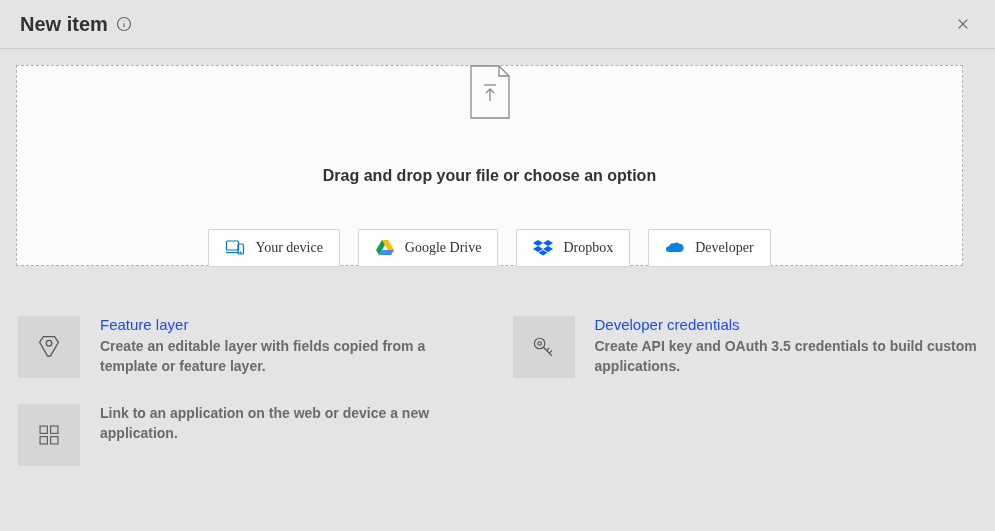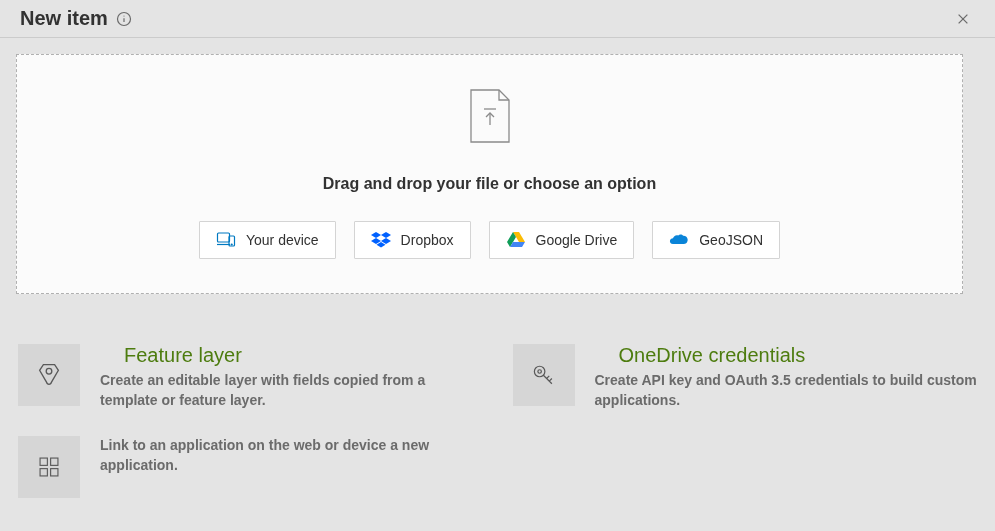--- a/index.html
+++ b/index.html
@@ -1,20 +1,20 @@
 <!DOCTYPE html>
 <html><head>
 <meta charset="utf-8">
 <style>
   * { box-sizing: border-box; margin: 0; padding: 0; }
   html, body { width: 995px; height: 531px; overflow: hidden; font-family: -apple-system, "Segoe UI", "Avenir Next", Arial, sans-serif; }
   body { background: #e4e4e4; position: relative; color: #323232; }
 
   .header {
-    height: 38px;
+    height: 49px;
     display: flex;
     align-items: center;
     padding: 0 20px;
     border-bottom: 1px solid #cbcbcb;
   }
   .header-title {
     font-size: 20px;
     font-weight: 600;
     color: #323232;
   }
@@ -29,26 +29,26 @@
     width: 24px; height: 24px;
     display: flex; align-items: center; justify-content: center;
     cursor: pointer;
     color: #6a6a6a;
   }
 
   .dropzone {
     margin: 16px 32px 0 16px;
     background: #fbfbfb;
     border: 1px dashed #b0b0b0;
-    height: 240px;
+    height: 201px;
     display: flex;
     flex-direction: column;
     align-items: center;
     justify-content: center;
-    gap: 28px;
+    gap: 44px;
   }
   .upload-doc-icon {
     width: 44px; height: 54px;
   }
   .drop-instr {
     font-size: 16px;
     font-weight: 600;
     color: #323232;
   }
   .source-row {
@@ -59,20 +59,21 @@
     background: #fff;
     border: 1px solid #d4d4d4;
     padding: 8px 16px;
     display: flex;
     align-items: center;
     gap: 10px;
     font-size: 14px;
     color: #323232;
     cursor: pointer;
     border-radius: 1px;
+    font-family: Liberation Serif, serif;
   }
   .source-btn .si { width: 20px; height: 20px; display:inline-flex; align-items:center; justify-content:center; }
 
   .options-grid {
     margin-top: 50px;
     padding: 0 18px;
     display: grid;
     grid-template-columns: 1fr 1fr;
     column-gap: 30px;
     row-gap: 26px;
@@ -85,25 +86,24 @@
   }
   .option-iconbox {
     width: 62px; height: 62px;
     background: #d6d6d6;
     display: flex;
     align-items: center; justify-content: center;
     flex-shrink: 0;
   }
   .option-text { flex: 1; }
   .option-title {
-    font-size: 20px;
+    font-size: 15px;
     font-weight: 400;
-    color: #4d7c0f;
+    color: #1d4ed8;
     margin-bottom: 4px;
-    margin-left: 24px;
   }
   .option-desc {
     font-size: 14px;
     color: #6b6b6b;
     line-height: 1.4;
     font-weight: bold;
   }
   .dropzone, .header { position: relative; z-index: 2; }
   .dropzone { box-shadow: 0 0 0 1px rgba(0,0,0,0); }
   .header { background: transparent; }
@@ -149,49 +149,49 @@
           <line x1="1" y1="14.5" x2="14" y2="14.5"></line>
           <rect x="13" y="6" width="5.5" height="10" rx="1"></rect>
           <circle cx="15.7" cy="14.5" r="0.5" fill="#0079c1"></circle>
         </svg>
       </span>
       <span>Your device</span>
     </button>
 
     <button class="source-btn">
       <span class="si">
+        <svg viewBox="0 0 20 20" width="20" height="20">
+          <path d="M7 2 L13 2 L19 12 L13 12 Z" fill="#fbbc04"></path>
+          <path d="M7 2 L1 12 L4 17 L10 7 Z" fill="#0f9d58"></path>
+          <path d="M13 12 L19 12 L16 17 L4 17 L7 12 Z" fill="#4285f4"></path>
+        </svg>
+      </span>
+      <span>Google Drive</span>
+    </button>
+
+    <button class="source-btn">
+      <span class="si">
         <svg viewBox="0 0 20 20" width="20" height="20" fill="#0061ff">
           <path d="M5 2 L10 5 L5 8 L0 5 Z"></path>
           <path d="M15 2 L20 5 L15 8 L10 5 Z"></path>
           <path d="M5 8 L10 11 L5 14 L0 11 Z"></path>
           <path d="M15 8 L20 11 L15 14 L10 11 Z"></path>
           <path d="M10 12 L14.5 14.8 L10 17.5 L5.5 14.8 Z"></path>
         </svg>
       </span>
       <span>Dropbox</span>
     </button>
 
     <button class="source-btn">
       <span class="si">
         <svg viewBox="0 0 20 20" width="20" height="20">
-          <path d="M7 2 L13 2 L19 12 L13 12 Z" fill="#fbbc04"></path>
-          <path d="M7 2 L1 12 L4 17 L10 7 Z" fill="#0f9d58"></path>
-          <path d="M13 12 L19 12 L16 17 L4 17 L7 12 Z" fill="#4285f4"></path>
-        </svg>
-      </span>
-      <span>Google Drive</span>
-    </button>
-
-    <button class="source-btn">
-      <span class="si">
-        <svg viewBox="0 0 20 20" width="20" height="20">
           <path d="M4 14 C1.8 14 0.5 12.3 1 10.5 C1.4 9 3 8.2 4 8.3 C4.5 6 7 4.5 9.2 5.4 C10.5 4 13 4 14.2 5.8 C16 5.5 18 6.8 18.5 8.8 C19.2 11 17.8 14 15 14 Z" fill="#0a84d8"></path>
         </svg>
       </span>
-      <span>GeoJSON</span>
+      <span>Developer</span>
     </button>
 
   </div>
 </div>
 
 <div class="options-grid">
 
   <div class="option-card">
     <div class="option-iconbox">
       <svg viewBox="0 0 32 32" width="30" height="30" fill="none" stroke="#595959" stroke-width="1.4">
@@ -208,21 +208,21 @@
 
   <div class="option-card">
     <div class="option-iconbox">
       <svg viewBox="0 0 32 32" width="28" height="28" fill="none" stroke="#595959" stroke-width="1.4">
         <circle cx="11" cy="12" r="6"></circle>
         <circle cx="11" cy="12" r="2"></circle>
         <path d="M15 16 L25 26 M22 23 L25 20 M19 20 L22 17"></path>
       </svg>
     </div>
     <div class="option-text">
-      <div class="option-title">OneDrive credentials</div>
+      <div class="option-title">Developer credentials</div>
       <div class="option-desc">Create API key and OAuth 3.5 credentials to build custom applications.</div>
     </div>
   </div>
 
   <div class="option-card">
     <div class="option-iconbox">
       <svg viewBox="0 0 32 32" width="26" height="26" fill="none" stroke="#595959" stroke-width="1.4">
         <rect x="5" y="5" width="9" height="9"></rect>
         <rect x="18" y="5" width="9" height="9"></rect>
         <rect x="5" y="18" width="9" height="9"></rect>

